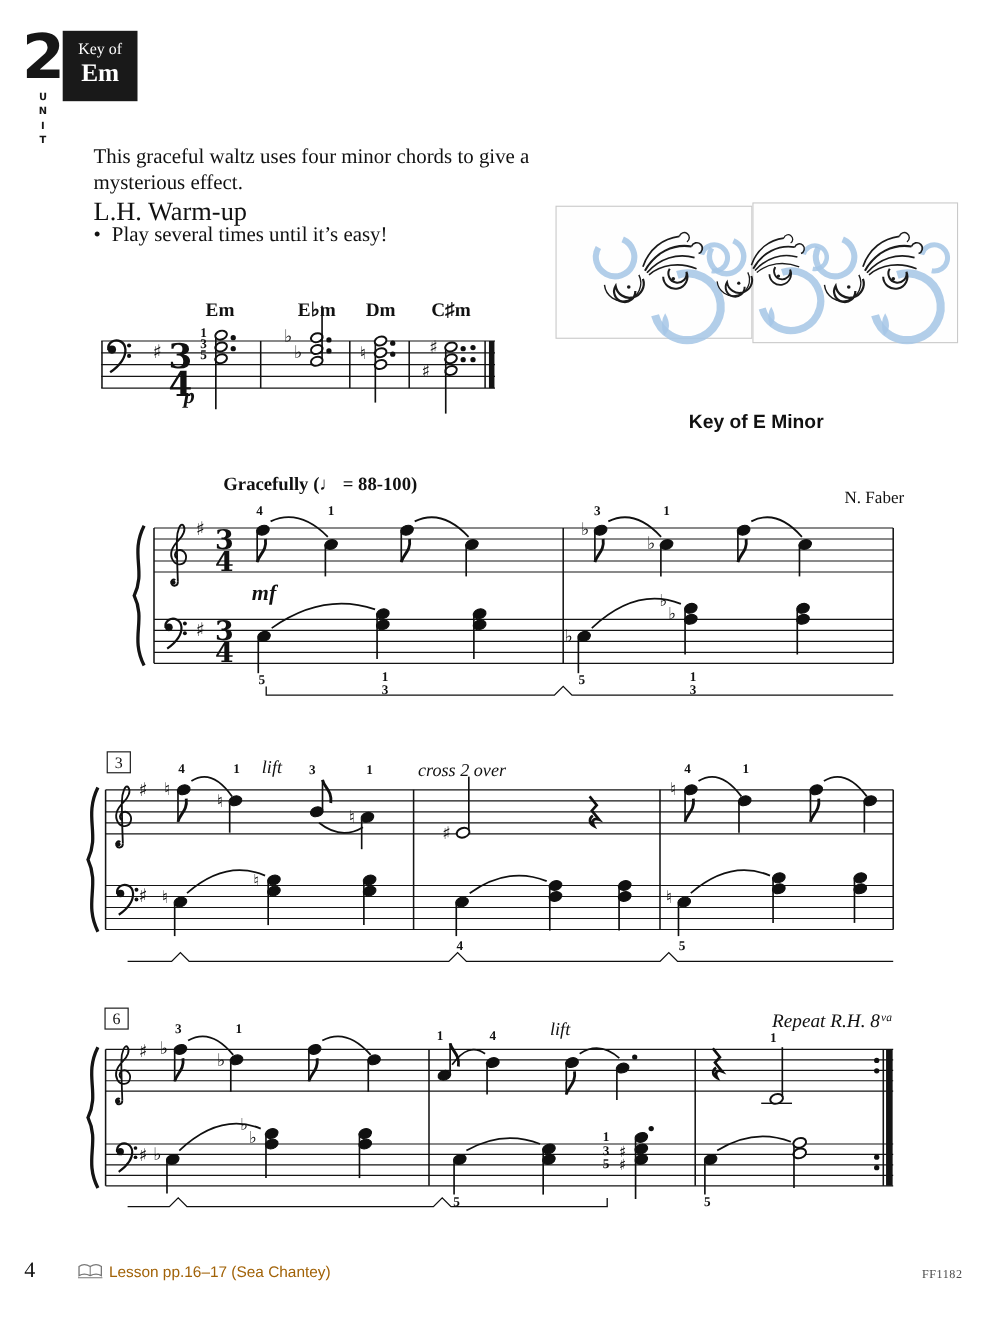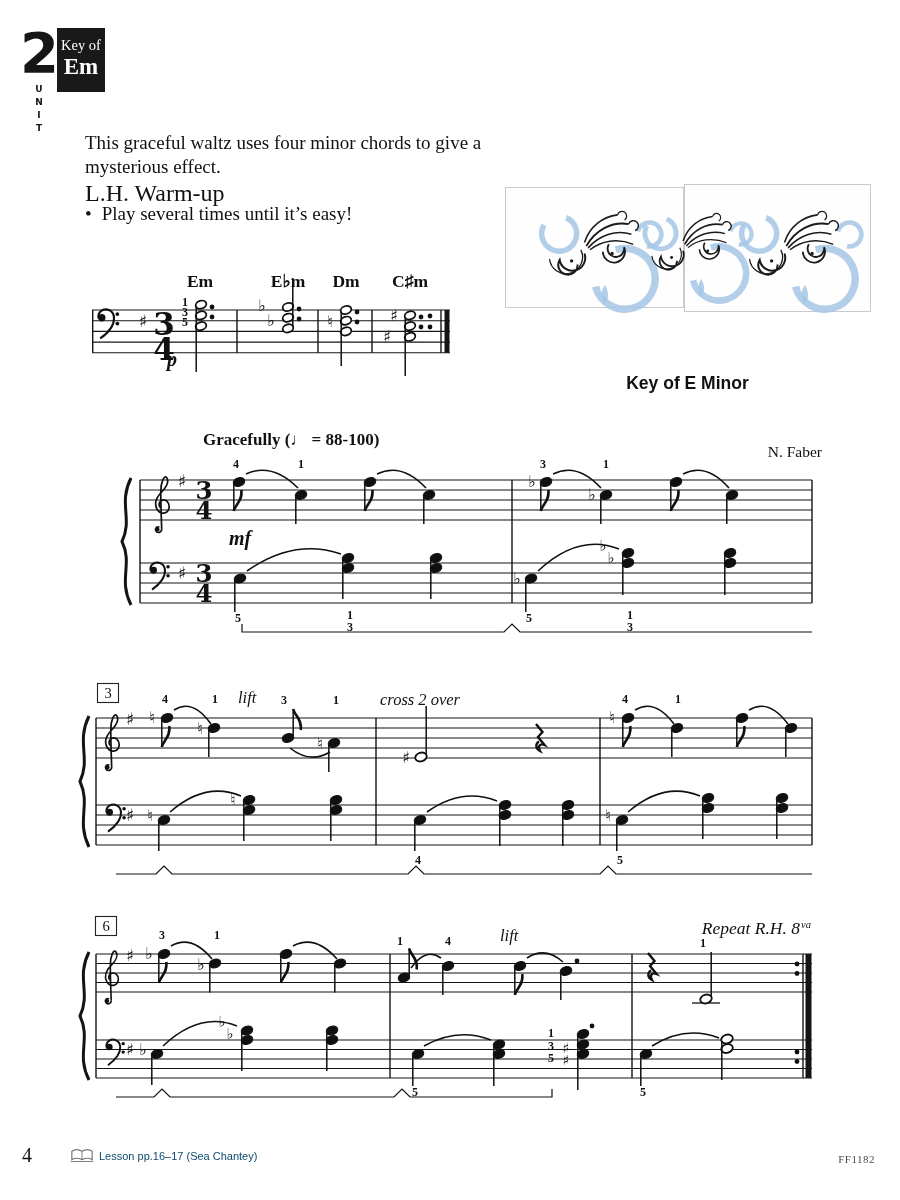--- a/index.html
+++ b/index.html
@@ -2,21 +2,21 @@
 <html><head>
 <meta charset="utf-8">
 <style>
   html,body{margin:0;padding:0;background:#fff;}
   .page{position:relative;width:900px;height:1200px;background:#fff;overflow:hidden;
         font-family:"Liberation Serif",serif;color:#111;}
   
   .unit-num{position:absolute;left:20px;top:20px;font:bold 56px "DejaVu Sans",sans-serif;letter-spacing:-3px;color:#161616;}
   .unit-word{position:absolute;left:34px;top:84px;font:bold 9px "DejaVu Sans",sans-serif;
              writing-mode:vertical-lr;text-orientation:upright;letter-spacing:3px;color:#161616;}
-  .key-box{position:absolute;left:57px;top:28px;width:48px;height:64px;background:#191919;color:#fff;text-align:center;}
+  .key-box{position:absolute;left:57px;top:28px;width:68px;height:64px;background:#191919;color:#fff;text-align:center;}
   .key-line1{font-size:14.5px;margin-top:9px;}
   .key-line2{font-size:23px;font-weight:bold;margin-top:0px;}
   
   .intro{position:absolute;left:85px;top:131px;font-size:19px;line-height:23.5px;width:430px;}
   .warmup-heading{position:absolute;left:85px;top:180px;font-size:24px;font-weight:normal;}
   .bullet-line1{position:absolute;left:85px;top:203px;font-size:19px;}
   .bullet-line1 .bullet{margin-right:10px;}
   .bullet-line2{position:absolute;left:104px;top:226px;font-size:19px;}
   
   .art-box{position:absolute;border:1px solid #c9c9c9;background:#fefefe;}
@@ -37,21 +37,21 @@
   .sup{font:italic 10.5px "Liberation Serif",serif;}
   .tempo{font:bold 17px "Liberation Serif",serif;}
   .comp{font:15.5px "Liberation Serif",serif;}
   .chname{font:bold 17.5px "Liberation Serif",serif;}
   .mnum{font:14.5px "Liberation Serif",serif;}
   .ts{font-family:"DejaVu Serif",serif;font-weight:bold;}
   .accg{font-family:"DejaVu Sans",sans-serif;}
   
   .footer-num{position:absolute;left:22px;top:1144px;font-size:20px;}
   .footer-lesson{position:absolute;left:70px;top:1147px;font-family:"Liberation Sans",sans-serif;
-                 font-size:11px;color:#0c4a6e;display:flex;align-items:center;gap:5px;}
+                 font-size:14px;color:#a16207;display:flex;align-items:center;gap:5px;}
   .footer-code{position:absolute;right:25px;top:1153px;font-size:11px;color:#4a4a4a;letter-spacing:.5px;}
   .defs-svg{position:absolute;width:0;height:0;}
 </style>
 </head>
 <body>
 
 <svg class="defs-svg">
   <defs>
     <g id="tclef">
       <path d="M12.6 63.5 C12 48 11.4 30 11.4 15 C11.4 3 15.8 -7.5 19.2 -2.8 C22.3 1.8 19 9 13.4 14.6 C5 23 2.6 31 6.6 38 C10.6 45 20 44.6 22 37 C23.8 29.6 17.6 24.2 12.4 26.6 C8.4 28.6 8 34 11.6 36.4" fill="none" stroke="#101010" stroke-width="2.2"></path>

